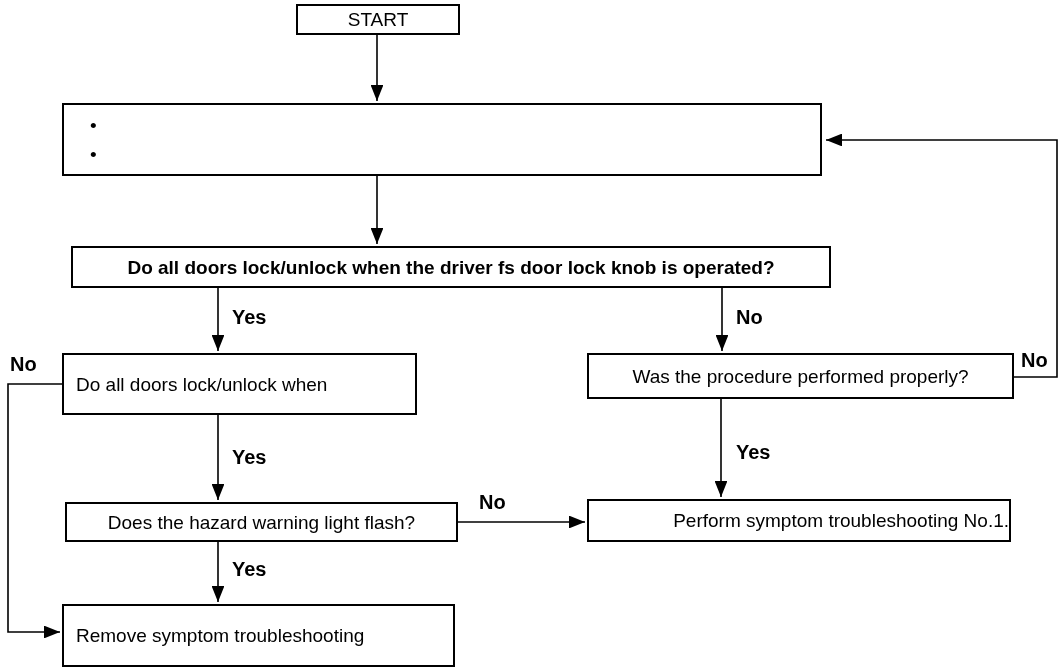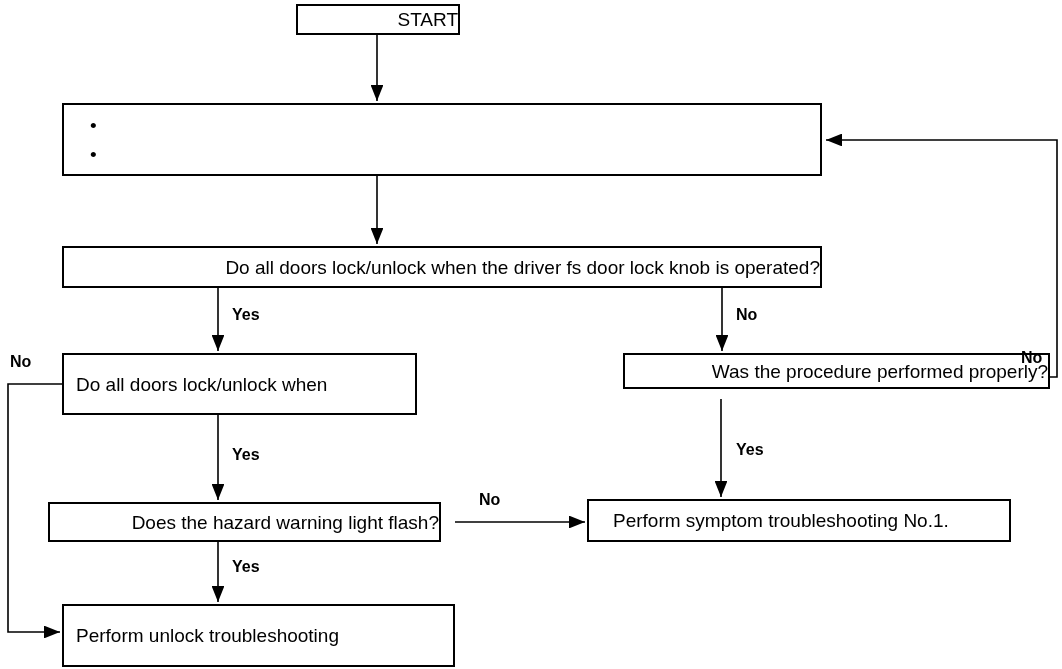--- a/index.html
+++ b/index.html
@@ -29,41 +29,41 @@
     box-sizing: border-box;
     border: 2px solid #000000;
     background: #ffffff;
     font-size: 19px;
     line-height: 27px;
     z-index: 2;
     display: flex;
     flex-direction: column;
     justify-content: center;
   }
-  .node.center { align-items: flex-end; text-align: center; }
+  .node.center { align-items: center; text-align: center; }
   .node.leftpad { padding-left: 12px; padding-right: 8px; }
   .bullet-line {
     display: flex;
     align-items: baseline;
     line-height: 29px;
   }
   .bullet-glyph {
     margin-right: 9px;
   }
   #node-start    { left: 296px; top: 4px;   width: 164px; height: 31px; }
   #node-prep     { left: 62px;  top: 103px; width: 760px; height: 73px; padding-left: 26px; }
-  #node-q-knob   { left: 62px;  top: 246px; width: 760px; height: 42px; }
+  #node-q-knob   { left: 71px;  top: 246px; width: 760px; height: 42px; font-weight: bold; }
   #node-q-transmitter { left: 62px; top: 353px; width: 355px; height: 62px; }
-  #node-q-procedure   { left: 587px; top: 353px; width: 427px; height: 36px; margin-left: 36px; }
-  #node-q-hazard      { left: 48px;  top: 502px; width: 393px; height: 40px; }
-  #node-ts1           { left: 587px; top: 499px; width: 424px; height: 43px; padding-left: 24px; }
+  #node-q-procedure   { left: 587px; top: 353px; width: 427px; height: 46px; }
+  #node-q-hazard      { left: 65px;  top: 502px; width: 393px; height: 40px; }
+  #node-ts1           { left: 587px; top: 499px; width: 424px; height: 43px; padding-left: 24px; text-align: right; }
   #node-ts23          { left: 62px;  top: 604px; width: 393px; height: 63px; }
   .edge-label {
     position: absolute;
-    font-size: 16px;
+    font-size: 20px;
     font-weight: bold;
     z-index: 3;
     white-space: nowrap;
   }
   #label-knob-yes        { left: 232px;  top: 306px; }
   #label-knob-no         { left: 736px;  top: 306px; }
   #label-transmitter-no  { left: 10px;   top: 353px; }
   #label-transmitter-yes { left: 232px;  top: 446px; }
   #label-procedure-yes   { left: 736px;  top: 441px; }
   #label-procedure-no    { left: 1021px; top: 349px; }
@@ -125,21 +125,21 @@
 
   <div class="node center" id="node-q-hazard">
     <span>Does the hazard warning light flash?</span>
   </div>
 
   <div class="node" id="node-ts1">
     <span>Perform symptom troubleshooting No.1.</span>
   </div>
 
   <div class="node leftpad" id="node-ts23">
-    <div>Perform unlock troubleshooting</div>
+    <div>Remove symptom troubleshooting</div>
   </div>
 
   <div class="edge-label" id="label-knob-yes">Yes</div>
   <div class="edge-label" id="label-knob-no">No</div>
   <div class="edge-label" id="label-transmitter-no">No</div>
   <div class="edge-label" id="label-transmitter-yes">Yes</div>
   <div class="edge-label" id="label-procedure-yes">Yes</div>
   <div class="edge-label" id="label-procedure-no">No</div>
   <div class="edge-label" id="label-hazard-no">No</div>
   <div class="edge-label" id="label-hazard-yes">Yes</div>

